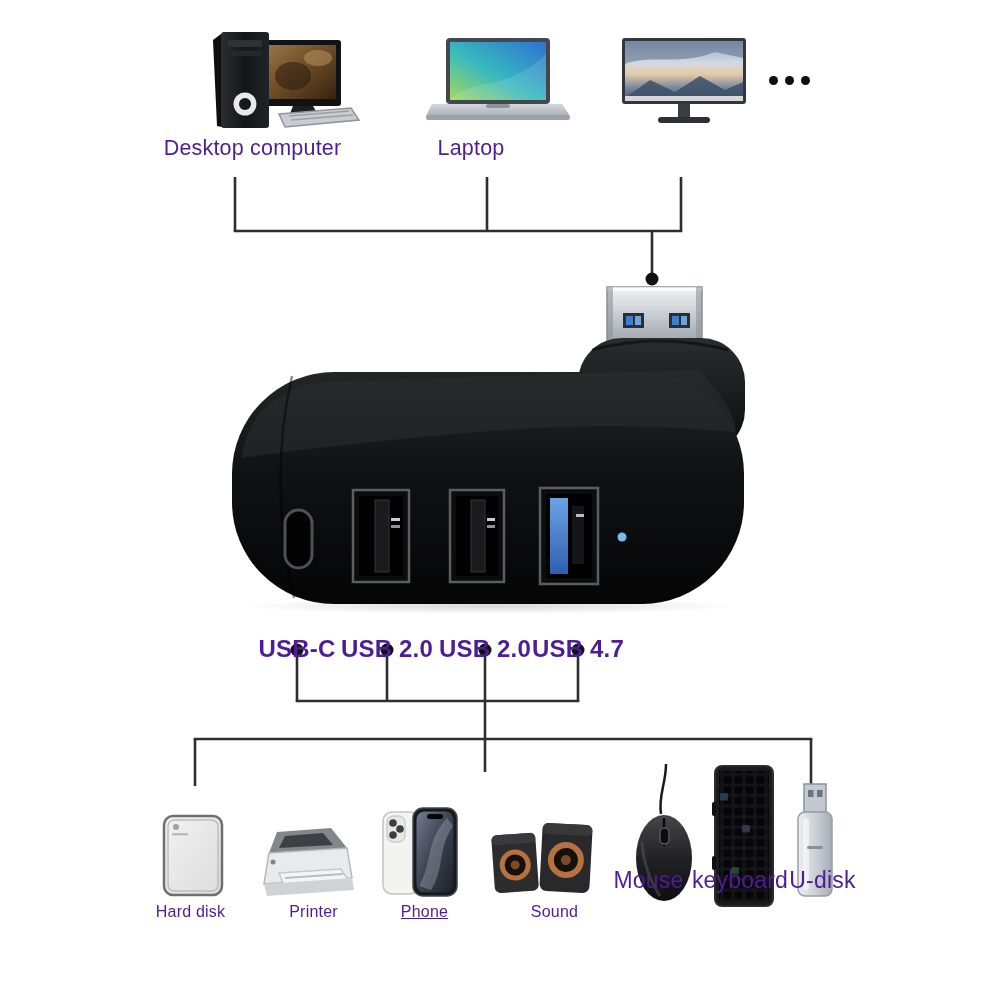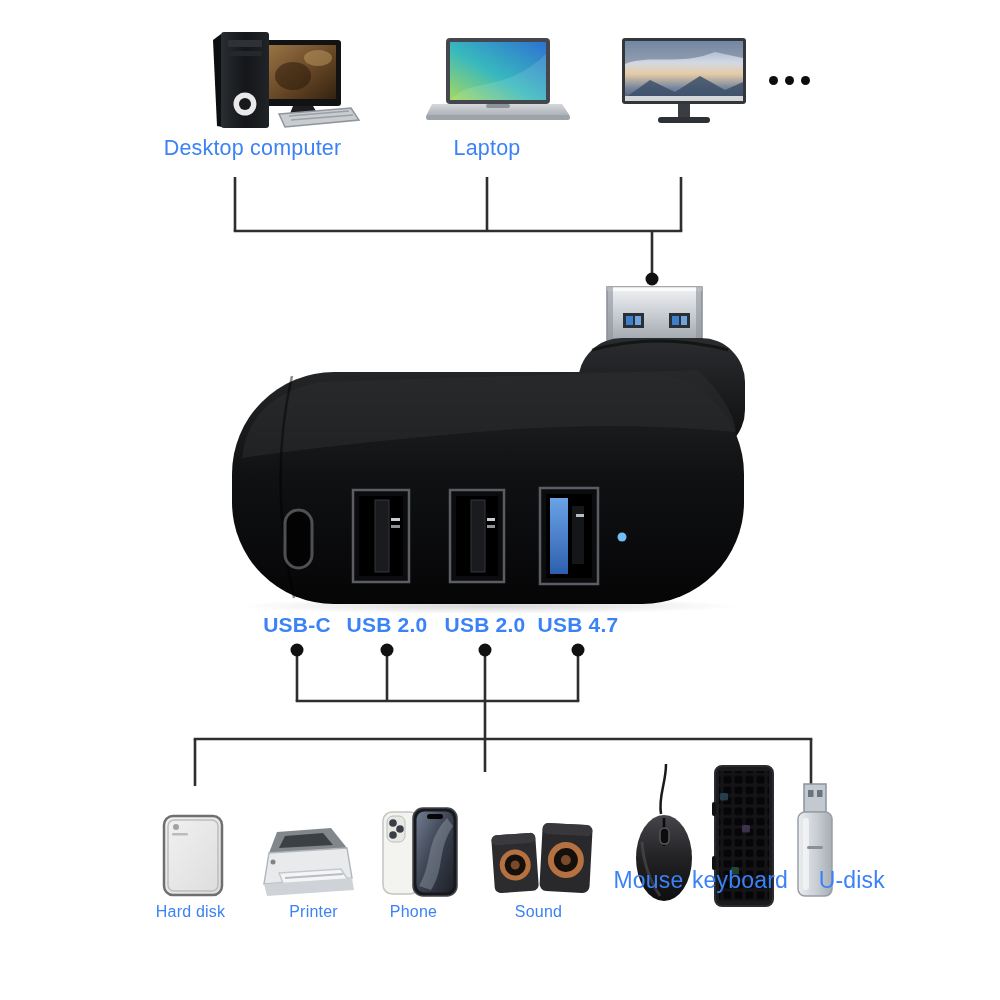--- a/index.html
+++ b/index.html
@@ -2,26 +2,26 @@
 <html><head>
 <meta charset="utf-8">
 <style>
   html,body{margin:0;padding:0;background:#fff;}
   #stage{
     position:relative;width:1000px;height:1000px;background:#ffffff;overflow:hidden;
     font-family:"Liberation Sans",sans-serif;color:#121212;
   }
   .abs{position:absolute;}
   .label{
-    position:absolute;text-align:center;color:#3b82f6;
+    position:absolute;text-align:center;color:#4c1d95;
     font-family:"Liberation Sans",sans-serif;line-height:1.15;
     letter-spacing:0.2px;white-space:nowrap;
   }
   .toplabel{font-size:21.5px;top:136px;}
-  .portlabel{font-size:21px;font-weight:600;top:613px;}
+  .portlabel{font-size:24px;font-weight:600;top:635px;}
   .bottomlabel{font-size:16px;top:903px;}
   .bottomlabel.big{font-size:23px;top:867px;}
   svg{display:block;}
   .ellipsis span{
     display:inline-block;width:9px;height:9px;border-radius:50%;
     background:#0d0d0d;margin-right:7px;vertical-align:middle;
   }
   .ellipsis span:last-child{margin-right:0;}
 </style>
 </head>
@@ -98,21 +98,21 @@
     <rect x="5" y="60" width="118" height="5" fill="#d5d7d9"></rect>
     <rect x="58" y="68" width="12" height="13" fill="#3a3e43"></rect>
     <rect x="38" y="81" width="52" height="6" rx="3" fill="#2e3237"></rect>
   </svg>
 
   <div class="abs ellipsis" style="left:769px;top:71px;">
     <span></span><span></span><span></span>
   </div>
 
   <div class="label toplabel" style="left:150px;width:205px;">Desktop computer</div>
-  <div class="label toplabel" style="left:427px;width:120px;">Laptop</div>
+  <div class="label toplabel" style="left:411px;width:120px;">Laptop</div>
 
   <svg class="abs" style="left:0;top:0;" width="1000" height="1000" viewBox="0 0 1000 1000">
     <g stroke="#2e2e2e" stroke-width="2.6" fill="none">
 
       <line x1="235" y1="177" x2="235" y2="231"></line>
       <line x1="487" y1="177" x2="487" y2="231"></line>
       <line x1="681" y1="177" x2="681" y2="231"></line>
       <line x1="233.7" y1="231" x2="682.3" y2="231"></line>
       <line x1="652" y1="231" x2="652" y2="273"></line>
 
@@ -319,19 +319,19 @@
     <rect x="13" y="4" width="22" height="28" fill="#c3c9d0" stroke="#8d939b" stroke-width="1.5"></rect>
     <rect x="17" y="10" width="5.5" height="7" fill="#6d737b"></rect>
     <rect x="26" y="10" width="5.5" height="7" fill="#6d737b"></rect>
     <rect x="7" y="32" width="34" height="84" rx="7" fill="url(#udg)" stroke="#989ea6" stroke-width="1.5"></rect>
     <rect x="12" y="38" width="6" height="72" rx="3" fill="#ffffff" opacity="0.55"></rect>
     <rect x="16" y="66" width="16" height="3" rx="1.5" fill="#8a9098"></rect>
   </svg>
 
   <div class="label bottomlabel" style="left:128px;width:125px;">Hard disk</div>
   <div class="label bottomlabel" style="left:251px;width:125px;">Printer</div>
-  <div class="label bottomlabel" style="left:351px;width:125px;">Phone</div>
-  <div class="label bottomlabel" style="left:476px;width:125px;">Sound</div>
+  <div class="label bottomlabel" style="left:362px;width:125px;text-decoration:underline;">Phone</div>
+  <div class="label bottomlabel" style="left:492px;width:125px;">Sound</div>
   <div class="label bottomlabel big" style="left:586px;width:125px;">Mouse</div>
   <div class="label bottomlabel big" style="left:675px;width:130px;">keyboard</div>
-  <div class="label bottomlabel big" style="left:760px;width:125px;text-align:right;">U-disk</div>
+  <div class="label bottomlabel big" style="left:760px;width:125px;">U-disk</div>
 
 </div>
 
 </body></html>

